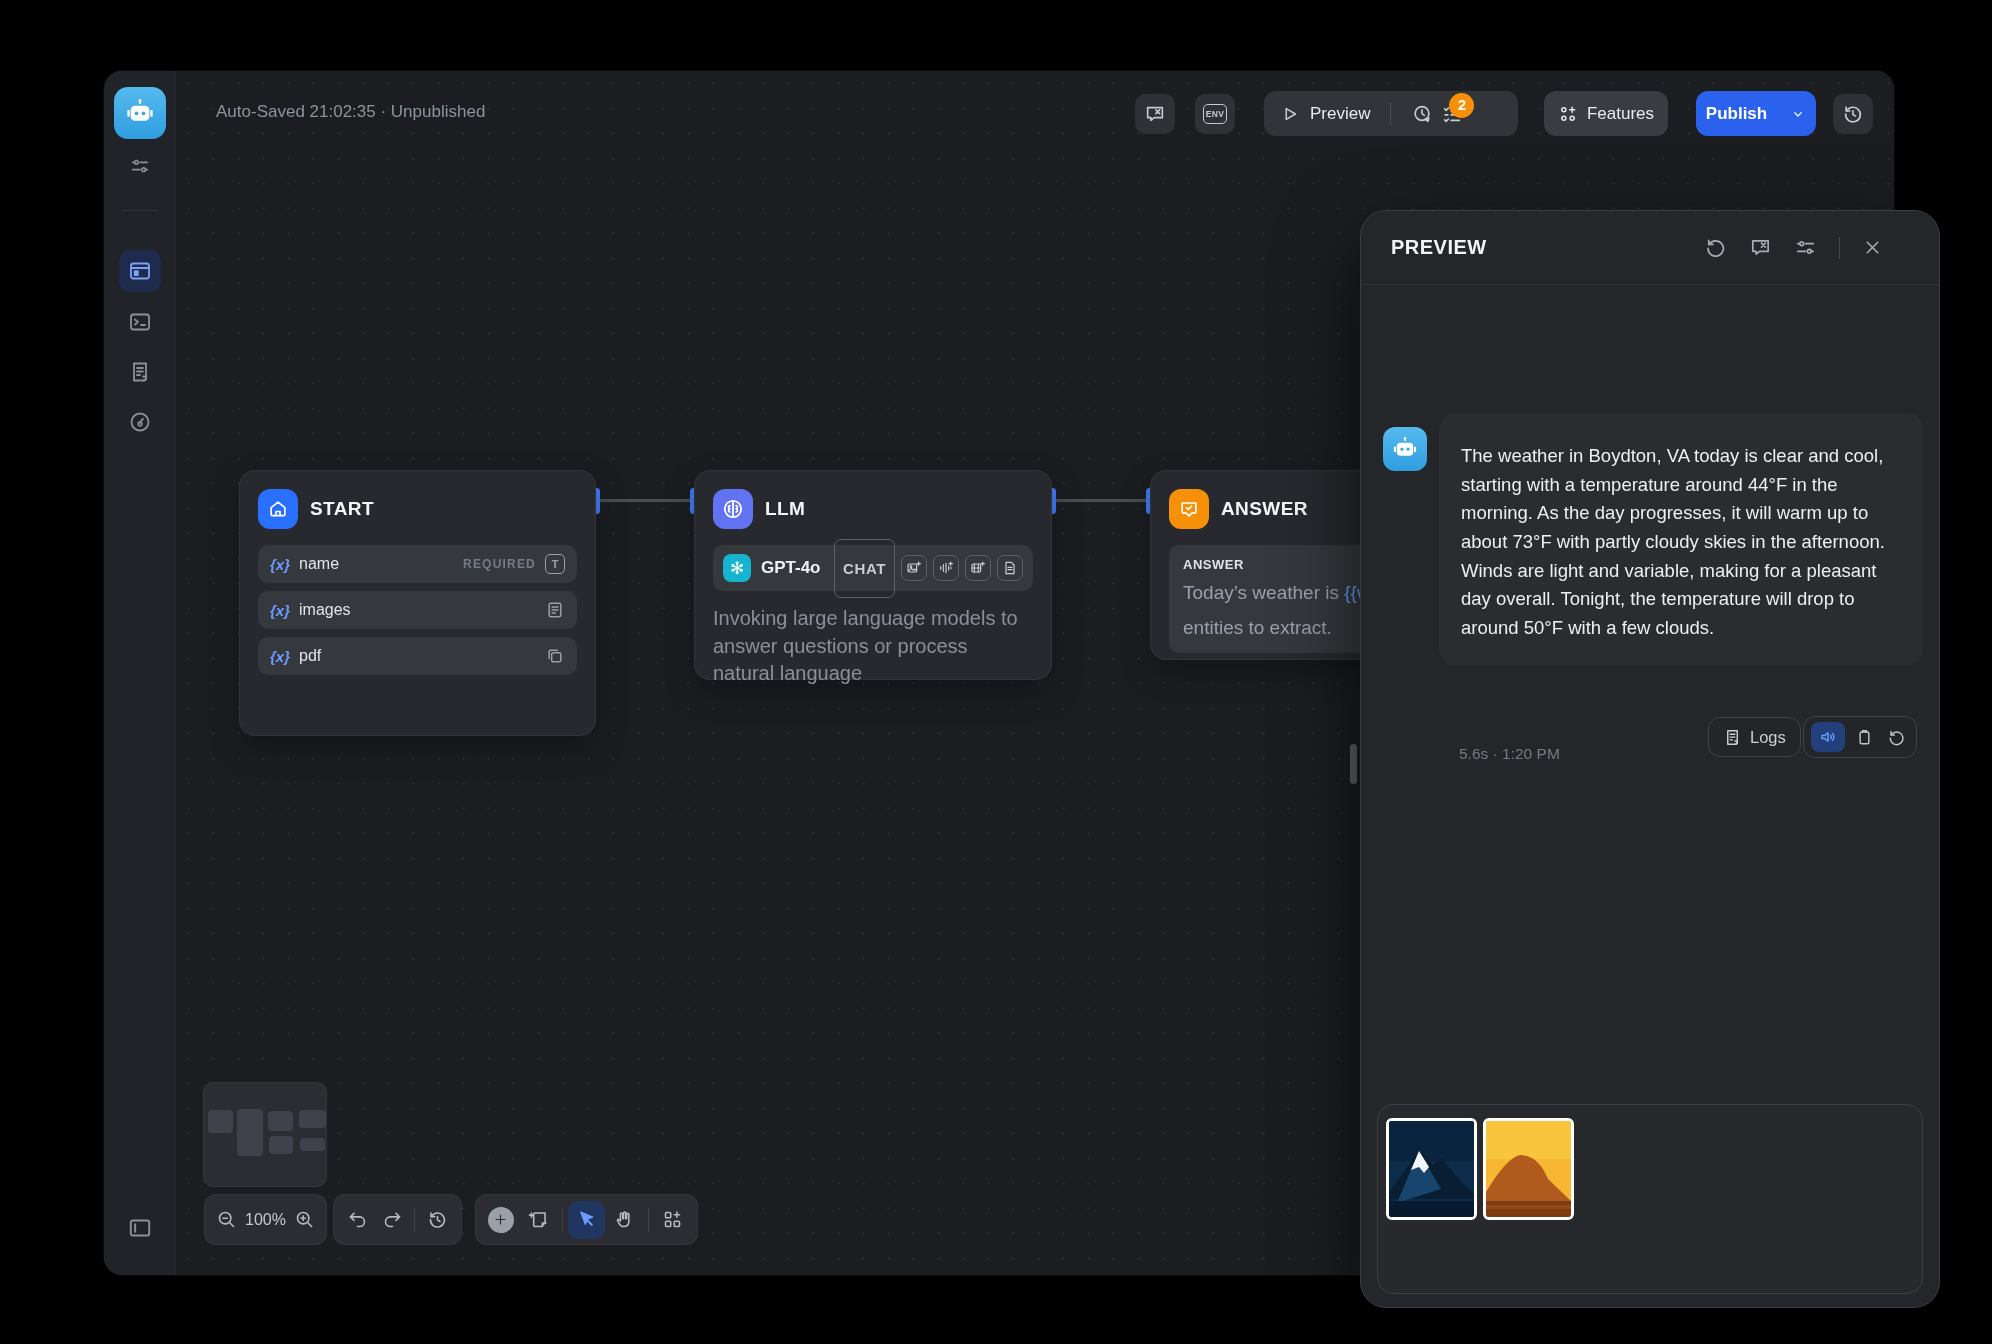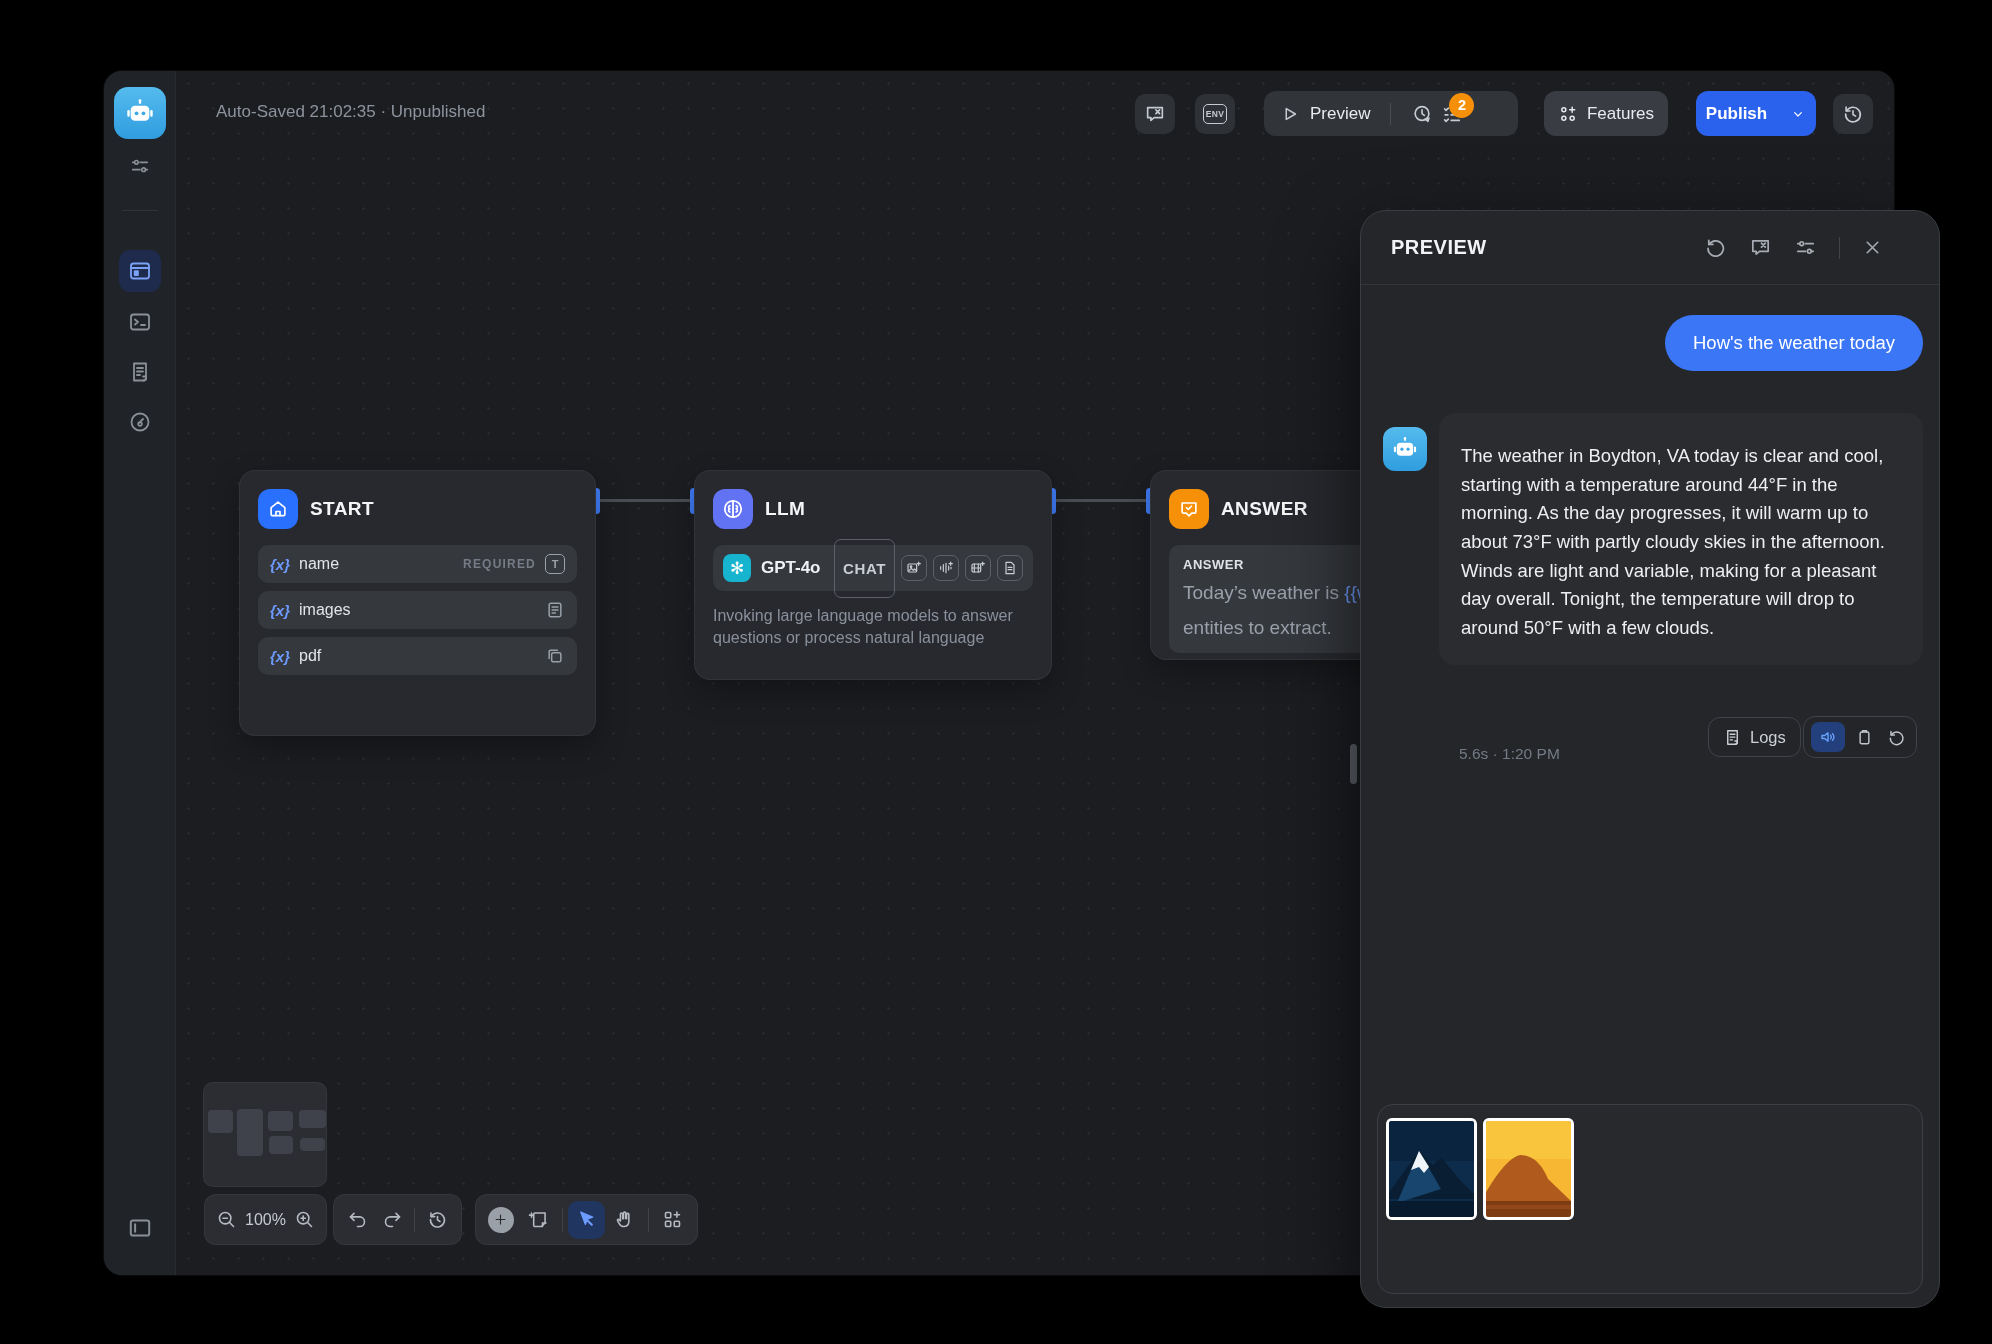--- a/index.html
+++ b/index.html
@@ -57,21 +57,21 @@
   .n-title { font-size:19px; font-weight:700; color:#f4f5f7; letter-spacing:.4px; }
   .n-rows { margin-top:16px; display:grid; gap:8px; }
   .n-row { height:38px; background:#35383d; border-radius:10px; display:flex; align-items:center; padding:0 12px; gap:9px; }
   .varx { color:#6d9bff; font-weight:700; font-size:15px; font-style:italic; }
   .rowlabel { color:#e2e5e9; font-size:16px; font-style:normal; }
   .rowright { margin-left:auto; display:flex; align-items:center; gap:9px; }
   .required { color:#757c87; font-size:12px; font-weight:600; letter-spacing:1.2px; }
   .row-ic { color:#9aa0a8; display:flex; }
   .tbox { width:20px; height:20px; border:1.7px solid currentColor; border-radius:5px; font-size:11px; font-weight:700;
     display:flex; align-items:center; justify-content:center; font-style:normal; }
-  .n-desc { margin-top:14px; color:#8a909b; font-size:16px; line-height:1.38; }
+  .n-desc { margin-top:14px; color:#8a909b; font-size:20px; line-height:1.38; }
   .model-row { margin-top:16px; height:46px; background:#35383d; border-radius:10px; display:flex; align-items:center;
     padding:0 10px; gap:10px; }
   .openai-badge { width:28px; height:28px; border-radius:8px; background:#17b4cf; color:#fff; font-size:17px;
     display:flex; align-items:center; justify-content:center; }
   .model-name { font-size:17px; font-weight:600; color:#eff1f4; }
   .caps { margin-left:auto; display:flex; align-items:center; gap:6px; color:#c9cdd4; }
   .chat-pill { border:1.6px solid #5b6069; border-radius:7px; padding:20px 8px; font-size:15px; font-weight:700; letter-spacing:.6px; }
   .cap { width:26px; height:26px; border:1.6px solid #5b6069; border-radius:7px; display:flex; align-items:center; justify-content:center; }
   .ans-box { margin-top:16px; background:#35383d; border-radius:10px; padding:12px 14px; }
   .ans-label { font-size:13px; font-weight:800; color:#dfe2e7; letter-spacing:.5px; }
@@ -481,21 +481,20 @@
         </span>
         <span class="ph-div"></span>
         <span>
           <svg class="ic stroke" width="21" height="21" viewBox="0 0 24 24" stroke-width="2">
               <path d="M6 6l12 12M18 6L6 18"></path>
             </svg>
         </span>
       </span>
     </div>
 
-    <div class="user-bubble">How's the weather today</div>
 
     <div class="bot-avatar">
       <svg class="ic" width="28" height="28" viewBox="0 0 24 24">
           <path d="M12 5V3.4" stroke="#fff" stroke-width="1.6"></path>
           <circle cx="12" cy="2.8" r="1.1" fill="#fff"></circle>
           <rect x="5" y="6.6" width="14" height="11.2" rx="3.2" fill="#fff"></rect>
           <rect x="2.5" y="9.8" width="1.8" height="5" rx=".9" fill="#fff"></rect>
           <rect x="19.7" y="9.8" width="1.8" height="5" rx=".9" fill="#fff"></rect>
           <circle cx="9.4" cy="12.2" r="1.4" fill="var(--robot-bg)"></circle>
           <circle cx="14.6" cy="12.2" r="1.4" fill="var(--robot-bg)"></circle>

